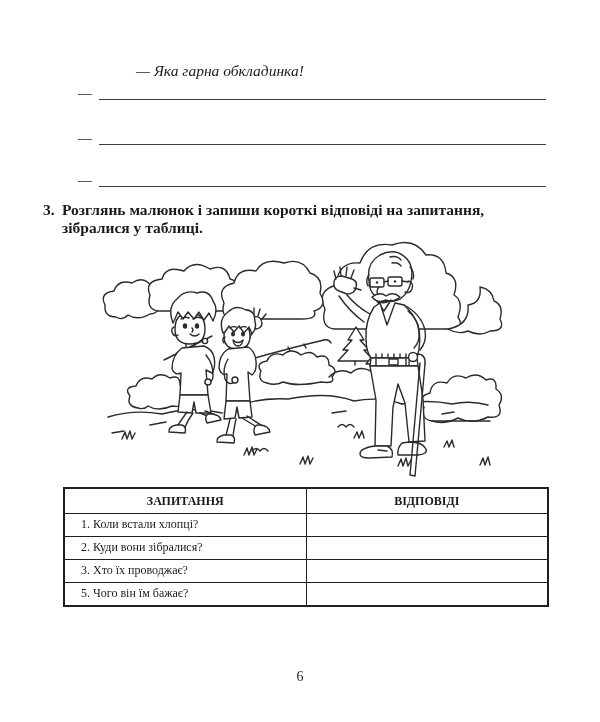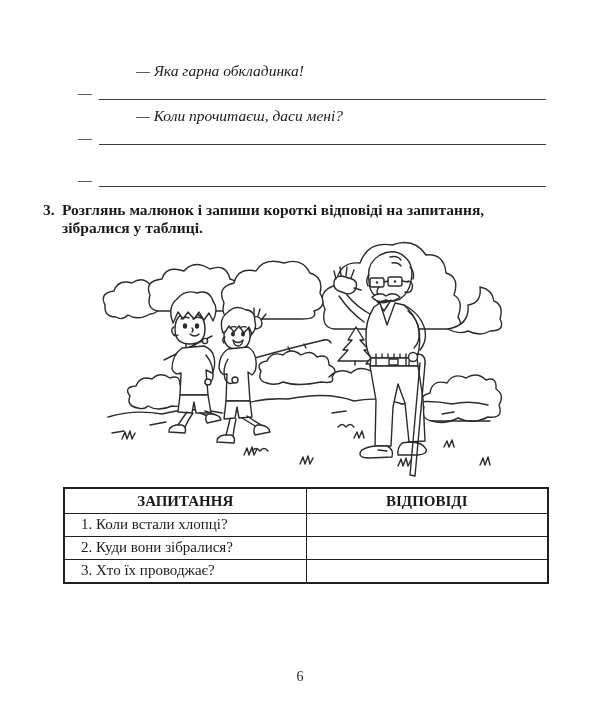--- a/index.html
+++ b/index.html
@@ -39,21 +39,21 @@
   }
   .task .task-num{width:19px;flex:0 0 19px;}
   .task .task-text{flex:1;}
   
   .illus{position:absolute;left:92px;top:237px;}
   .illus svg{display:block;}
   
   .qa-table{
     position:absolute;left:63px;top:487px;width:486px;
     border-collapse:collapse;
-    font-size:15px;line-height:19px;
+    font-size:12px;line-height:19px;
   }
   .qa-table th,.qa-table td{
     border:1.6px solid #1f1f1f;
   }
   .qa-table{border:2px solid #1f1f1f;}
   .qa-table th{
     font-weight:bold;text-align:center;
     padding:2px 4px;height:20px;
   }
   .qa-table td.q{
@@ -72,21 +72,20 @@
 <body>
 
 <div class="page">
 
   <div class="speech" style="top:61px">— Яка гарна обкладинка!</div>
   <div class="blank-row" style="top:82px">
     <span class="dash">—</span>
     <span class="write-line"></span>
   </div>
 
-  <div class="speech" style="top:106px">— Коли прочитаєш, даси мені?</div>
   <div class="blank-row" style="top:127px">
     <span class="dash">—</span>
     <span class="write-line"></span>
   </div>
 
   <div class="blank-row" style="top:169px">
     <span class="dash">—</span>
     <span class="write-line"></span>
   </div>
 
@@ -229,18 +228,22 @@
         <td class="a"></td>
       </tr>
       <tr>
         <td class="q">2. Куди вони зібралися?</td>
         <td class="a"></td>
       </tr>
       <tr>
         <td class="q">3. Хто їх проводжає?</td>
         <td class="a"></td>
       </tr>
+      <tr>
+        <td class="q">5. Чого він їм бажає?</td>
+        <td class="a"></td>
+      </tr>
     </tbody>
   </table>
 
   <div class="page-num">6</div>
 
 </div>
 
 </body></html>

